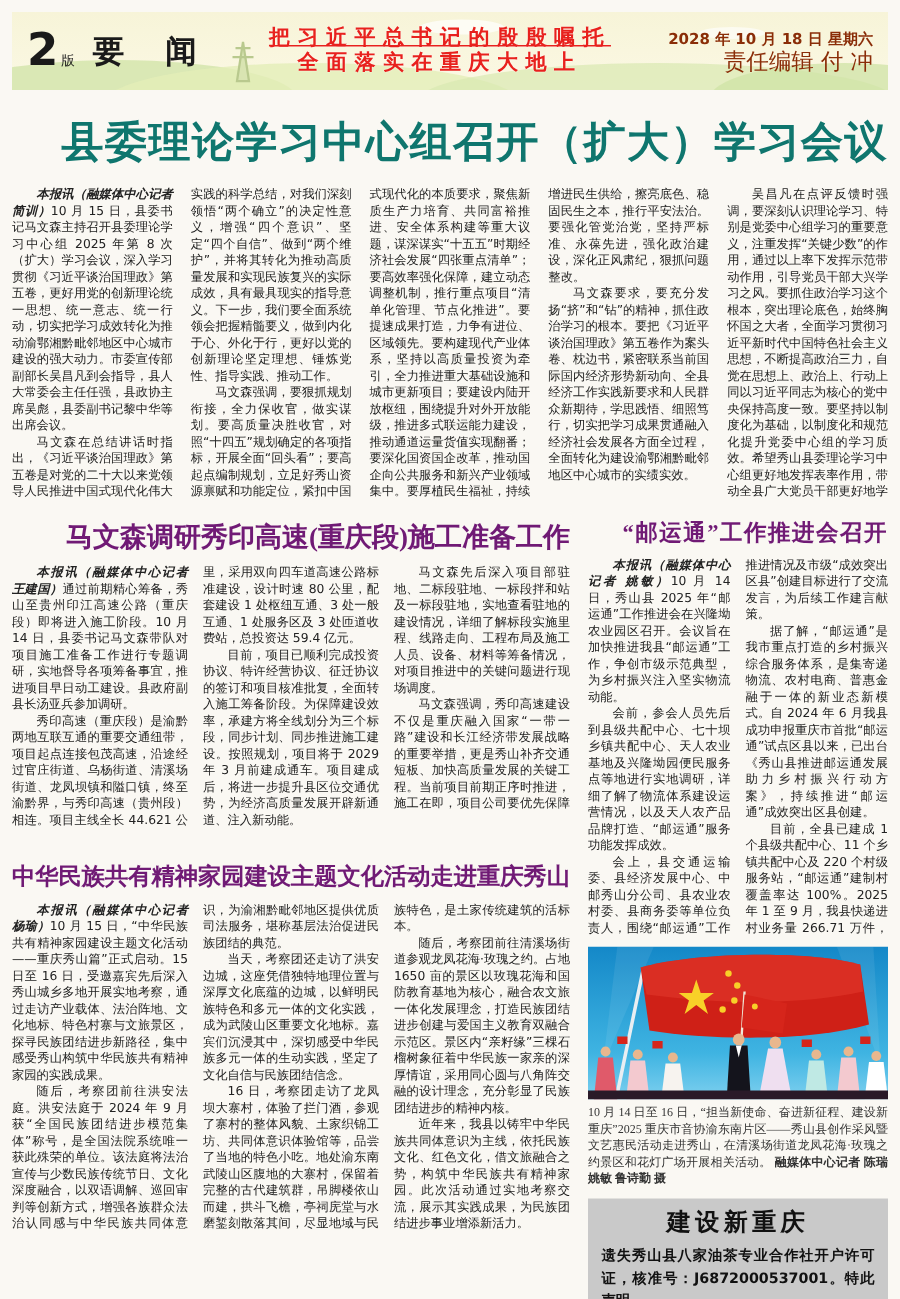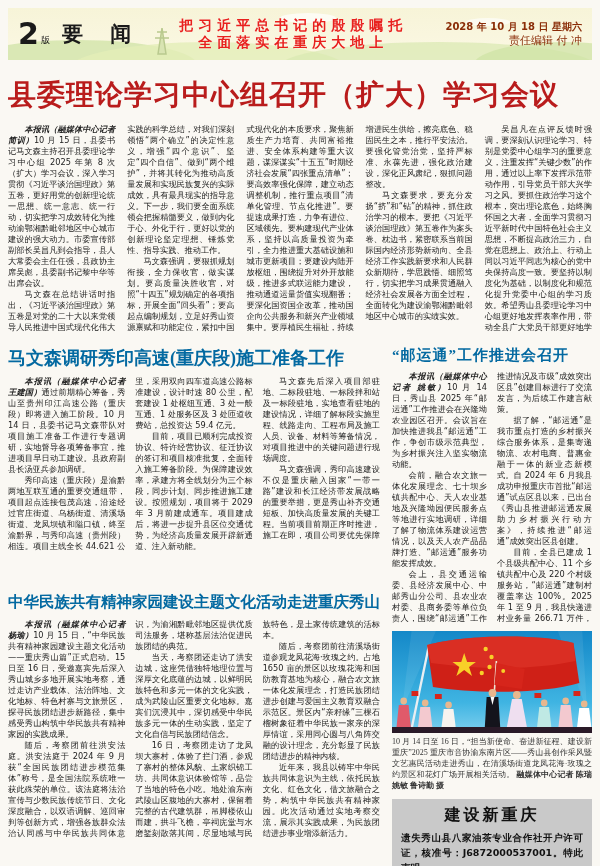--- a/index.html
+++ b/index.html
@@ -10,47 +10,47 @@
   }
   
   #masthead{position:relative;width:584px;height:52px;margin:8px 8px 0 8px;}
   #masthead svg.bg{position:absolute;inset:0;width:100%;height:100%;}
   .mast-inner{position:absolute;inset:0;display:flex;align-items:center;justify-content:space-between;padding:0 10px;box-sizing:border-box;}
   .pagenum{display:flex;align-items:flex-end;gap:2px;color:#1a1a1a;}
   .pagenum .num{font-size:30px;font-weight:bold;line-height:30px;}
   .pagenum .ban{font-size:9px;margin-bottom:2px;}
   .pagenum .section{font-size:21px;font-weight:bold;letter-spacing:10px;margin-left:10px;margin-bottom:1px;}
   .slogan{text-align:center;color:#e8211d;font-weight:bold;line-height:17px;}
-  .slogan .l1{font-size:14px;letter-spacing:5px;text-shadow:0 0 1px #fff;}
+  .slogan .l1{font-size:14px;letter-spacing:5px;text-shadow:0 0 1px #fff;text-decoration:underline;}
   .slogan .l2{font-size:14px;letter-spacing:5px;text-shadow:0 0 1px #fff;}
   .dateblock{text-align:right;color:#8a2d08;line-height:14px;}
   .dateblock .d1{font-size:10px;font-weight:bold;}
-  .dateblock .d2{font-size:11px;}
+  .dateblock .d2{font-size:15px;}
   
   .main-headline{
-    margin:16px 8px 10px 8px;text-align:left;font-family:"Liberation Serif","DejaVu Serif",serif;
-    font-size:28px;font-weight:900;letter-spacing:1px;color:#b91c1c;white-space:nowrap;
+    margin:16px 8px 10px 8px;text-align:right;font-family:"Liberation Serif","DejaVu Serif",serif;
+    font-size:28px;font-weight:900;letter-spacing:1px;color:#0f766e;white-space:nowrap;
   }
   .sub-headline{
-    text-align:left;font-family:"Liberation Serif","DejaVu Serif",serif;
-    font-weight:900;color:#0369a1;margin:0 0 6px 0;white-space:nowrap;
+    text-align:right;font-family:"Liberation Serif","DejaVu Serif",serif;
+    font-weight:900;color:#701a75;margin:0 0 6px 0;white-space:nowrap;
   }
   
   .cols{font-size:8.2px;line-height:11px;text-align:justify;color:#222;overflow:hidden;}
   .cols p{margin:0;text-indent:2em;}
   .byline{font-weight:bold;font-style:italic;}
   .reporter{font-weight:bold;font-style:italic;}
   #art1-body{margin:0 8px;height:212px;column-count:5;column-gap:12px;}
   
   #lower{display:flex;margin:10px 8px 0 8px;align-items:flex-start;}
   #left-region{width:372px;}
   #right-region{flex:1;margin-left:12px;}
   #art2-head{font-size:18px;letter-spacing:0px;}
   #art2-body{height:186px;column-count:3;column-gap:10px;}
-  #art4-head{font-size:15.5px;margin-top:30px;}
+  #art4-head{font-size:15.5px;margin-top:12px;}
   #art4-body{height:252px;column-count:3;column-gap:10px;}
   #art3-head{font-size:15px;letter-spacing:1px;}
   #art3-body{height:256px;column-count:2;column-gap:10px;}
   
   #stage-photo{width:100%;height:102px;display:block;margin-top:4px;}
   .caption{font-size:8px;line-height:11px;color:#333;font-family:"Liberation Serif","DejaVu Serif",serif;text-align:justify;margin-top:3px;}
   .caption .credit{font-weight:bold;}
   
   #notice{background:#c9c9c9;margin-top:8px;padding:6px 9px 8px 9px;}
   #notice .ntitle{text-align:center;font-family:"Liberation Serif","DejaVu Serif",serif;font-size:16px;font-weight:900;letter-spacing:3px;margin-bottom:4px;color:#111;}
@@ -128,21 +128,21 @@
         <p>近年来，我县以铸牢中华民族共同体意识为主线，依托民族文化、红色文化，借文旅融合之势，构筑中华民族共有精神家园。此次活动通过实地考察交流，展示其实践成果，为民族团结进步事业增添新活力。</p>
       </div>
 
     </div>
 
     <div id="right-region">
 
       <div id="art3-head" class="sub-headline">“邮运通”工作推进会召开</div>
       <div id="art3-body" class="cols">
         <p><span class="byline">本报讯</span><span class="reporter">（融媒体中心记者 姚敏）</span><span>10 月 14 日，秀山县 2025 年“邮运通”工作推进会在兴隆坳农业园区召开。会议旨在加快推进我县“邮运通”工作，争创市级示范典型，为乡村振兴注入坚实物流动能。</span></p>
-        <p>会前，融合农文旅一体化发展理念、七十坝乡镇共配中心、天人农业基地及兴隆坳园便民服务点等地进行实地调研，详细了解了物流体系建设运营情况，以及天人农产品品牌打造、“邮运通”服务功能发挥成效。</p>
+        <p>会前，参会人员先后到县级共配中心、七十坝乡镇共配中心、天人农业基地及兴隆坳园便民服务点等地进行实地调研，详细了解了物流体系建设运营情况，以及天人农产品品牌打造、“邮运通”服务功能发挥成效。</p>
         <p>会上，县交通运输委、县经济发展中心、中邮秀山分公司、县农业农村委、县商务委等单位负责人，围绕“邮运通”工作推进情况及市级“成效突出区县”创建目标进行了交流发言，为后续工作建言献策。</p>
         <p>据了解，“邮运通”是我市重点打造的乡村振兴综合服务体系，是集寄递物流、农村电商、普惠金融于一体的新业态新模式。自 2024 年 6 月我县成功申报重庆市首批“邮运通”试点区县以来，已出台《秀山县推进邮运通发展助力乡村振兴行动方案》，持续推进“邮运通”成效突出区县创建。</p>
         <p>目前，全县已建成 1 个县级共配中心、11 个乡镇共配中心及 220 个村级服务站，“邮运通”建制村覆盖率达 100%。2025 年 1 至 9 月，我县快递进村业务量 266.71 万件，同比增长 15.15%，快递出村业务量 240.14 万件，同比增长 10.19%；“邮快合作”模式下，已建成 7 个邮快超市、72 个快递自提点，同期代投快递 140.49 万件；“交邮合作”开通 4 条“客货邮”线路，日均代运邮件 300 件；在普惠金融领域，全县已建成信用村 44 个，发放涉农贷款 9000 万元，邮银共建普惠金融基地 36 个，累计投放涉农贷款 12 亿元。</p>
       </div>
 
       <svg id="stage-photo" viewBox="0 0 205 102" preserveAspectRatio="none">
         <defs>
           <linearGradient id="stageblue" x1="0" y1="0" x2="0" y2="1">
             <stop offset="0" stop-color="#1488c8"></stop>
               <stop offset="0.7" stop-color="#3fb4e2"></stop>

